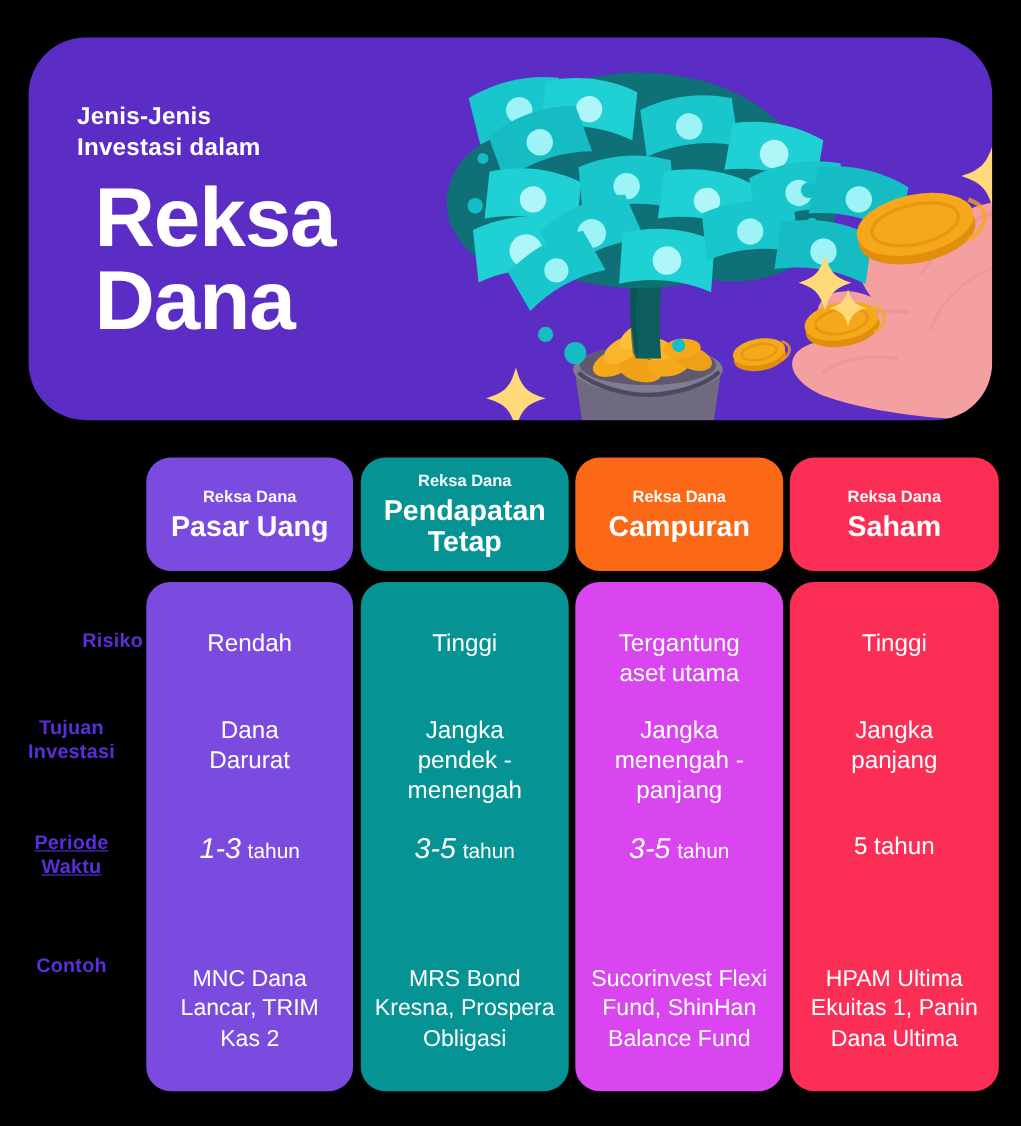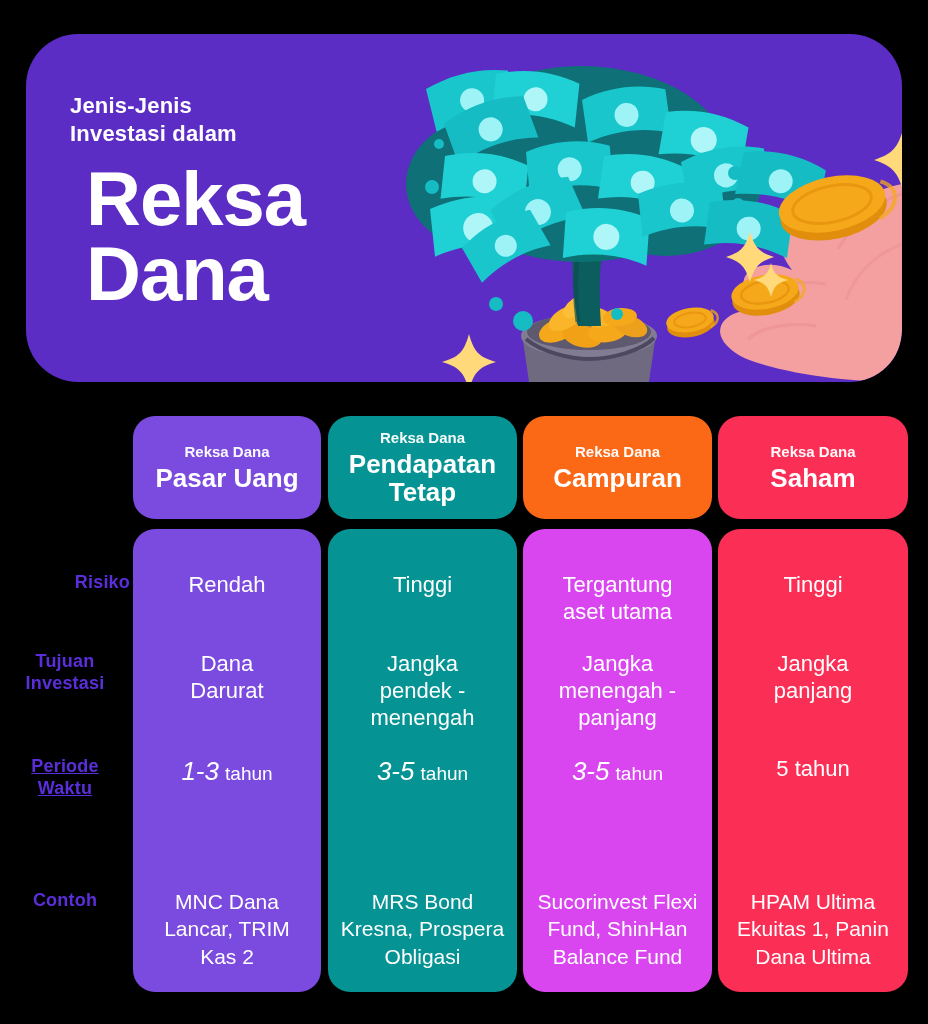--- a/index.html
+++ b/index.html
@@ -69,21 +69,21 @@
     text-align:center;
     color:#5B2EDB;
     font-size:18px;
     font-weight:bold;
     line-height:1.22;
     letter-spacing:.2px;
   }
   .rowlabel.r0{ top:156px; }
   .rowlabel.r1{ top:235px; }
   .rowlabel.r2{ top:340px; }
-  .rowlabel.r3{ top:474px; }
+  .rowlabel.r3{ top:452px; }
 
   .col{
     position:absolute;
     top:0;
     width:190px;
     height:576px;
   }
   .col.c0{ left:133px; width:188px; }
   .col.c1{ left:328px; width:189px; }
   .col.c2{ left:523px; width:189px; }
@@ -127,21 +127,21 @@
     left:0; width:100%;
     padding:0 8px;
     text-align:center;
     color:#ffffff;
     font-size:22px;
     line-height:1.22;
   }
   .cell.k0{ top:43px; }
   .cell.k1{ top:122px; }
   .cell.k2{ top:227px; }
-  .cell.k3{ top:359px; }
+  .cell.k3{ top:347px; }
   .cell .big{ font-size:26px;font-style:italic; }
   .cell .small{ font-size:19px; }
   .cell.example{ font-size:21px; line-height:1.3; }
 </style>
 </head>
 <body>
 
 <div id="page">
 
   <div id="hero" style="background: rgb(92, 45, 196);">

